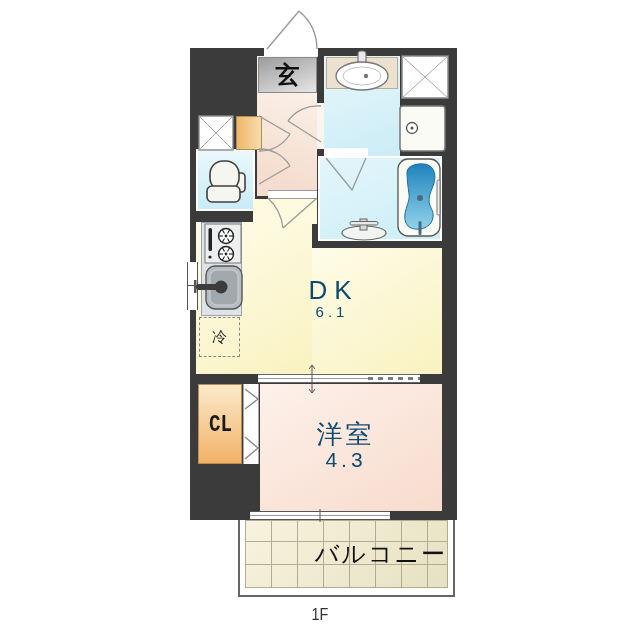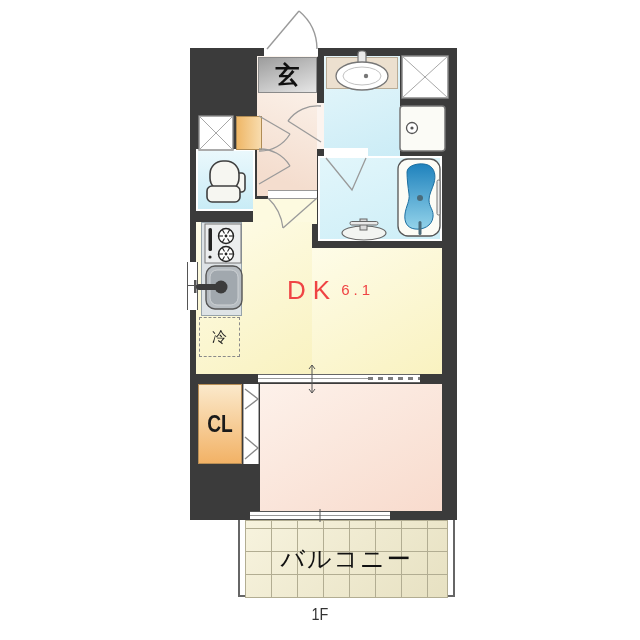--- a/index.html
+++ b/index.html
@@ -23,37 +23,37 @@
   .dk-b{left:253px;top:199px;width:64px;height:25px;background:#fdfae0;}
   .dk-d{left:312px;top:248px;width:130px;height:126px;background:linear-gradient(150deg,#fefce8 0%,#f9f2c0 100%);}
   .kitchen-counter{left:201px;top:222px;width:41px;height:94px;background:#dee3e6;border:1px solid #97a3aa;}
   .fridge-box{left:199px;top:317px;width:41px;height:40px;border:1.5px dashed #8a8a8a;display:flex;align-items:center;justify-content:center;}
   .fridge-box span{font-size:15px;color:#222;}
   .shoe-box{left:236px;top:116px;width:26px;height:34px;background:linear-gradient(90deg,#efb767 0%,#f8dcae 100%);border:1px solid #b08c55;}
   .sliding-door{left:258px;top:374px;width:110px;height:9px;background:#fff;border-top:1px solid #666;border-bottom:1px solid #666;}
   .sliding-door::after{content:"";position:absolute;left:0;top:3px;width:100%;height:1px;background:#9a9a9a;}
   .slide-track{left:368px;top:374px;width:52px;height:9px;background:#fff;border-top:1px solid #666;border-bottom:1px solid #666;
     background-image:repeating-linear-gradient(90deg,#7d7d7d 0 5px,transparent 5px 10px);background-size:100% 3px;background-position:0 2px;background-repeat:no-repeat;}
-  .cl-box{left:198px;top:384px;width:44px;height:80px;background:linear-gradient(180deg,#fbe9cb 0%,#f2b266 100%);border:1px solid #b98e55;display:flex;align-items:center;justify-content:center;}
+  .cl-box{left:198px;top:384px;width:44px;height:80px;background:linear-gradient(180deg,#fbe9cb 0%,#f2b266 100%);border:1px solid #b98e55;display:flex;align-items:center;justify-content:center;font-family:Liberation Mono, monospace;}
   .cl-box span{font-size:24px;font-weight:600;color:#1a1a1a;transform:scaleX(0.8);letter-spacing:0;}
   .bifold-strip{left:243px;top:384px;width:16px;height:80px;background:#fff;border-left:1px solid #aaa;border-right:1px solid #aaa;}
   .western-room{left:260px;top:384px;width:182px;height:127px;background:linear-gradient(150deg,#fdf1ea 0%,#f8dbcd 100%);}
   .balcony-window{left:250px;top:511px;width:140px;height:9px;background:#fff;border-top:1px solid #555;border-bottom:1px solid #555;}
   .balcony-window::after{content:"";position:absolute;left:0;top:3px;width:100%;height:1px;background:#999;}
   .kitchen-window{left:187px;top:262px;width:11px;height:48px;background:#fff;border-left:1px solid #555;border-right:1px solid #555;}
   .kitchen-window::after{content:"";position:absolute;left:0;top:23px;width:100%;height:1px;background:#555;}
   .balcony-outer{left:238px;top:520px;width:217px;height:77px;background:#fff;border:2px solid #666;border-top:none;}
-  .balcony-tiles{left:245px;top:520px;width:203px;height:78px;
+  .balcony-tiles{left:245px;top:520px;width:203px;height:68px;
     background-image:
       repeating-linear-gradient(90deg,transparent 0 25px,#b2ad92 25px 26px),
       repeating-linear-gradient(0deg,transparent 0 22px,#b2ad92 22px 23px),
       linear-gradient(135deg,#f7f3de 0%,#e7e1c2 100%);
-    border:1px solid #b2ad92;display:flex;align-items:center;justify-content:center;}
+    border:1px solid #b2ad92;display:flex;align-items:center;justify-content:flex-end;}
   .balcony-tiles span{font-size:24px;font-weight:500;color:#111;letter-spacing:2px;}
-  .label-wrap{display:flex;flex-direction:row;align-items:center;color:#ef4444;}
+  .label-wrap{display:flex;flex-direction:column;align-items:center;color:#0c4a6e;}
   .dk-label{left:280px;top:277px;width:100px;}
   .dk-label .big{font-size:26px;font-weight:500;letter-spacing:7px;text-indent:7px;line-height:1.05;}
   .dk-label .small{font-size:15px;letter-spacing:4px;text-indent:4px;line-height:1.1;}
   .west-label{left:294px;top:421px;width:100px;}
   .west-label .big{font-size:26px;font-weight:500;letter-spacing:3px;text-indent:3px;line-height:1.05;}
   .west-label .small{font-size:21px;letter-spacing:4px;text-indent:4px;line-height:1.1;}
   .floor-label{left:0;top:606px;width:640px;text-align:center;font-size:16px;color:#333;transform:scaleX(0.9);}
   svg.overlay{position:absolute;left:0;top:0;pointer-events:none;}
 </style>
 </head>
@@ -91,20 +91,24 @@
   </div>
 
   <div class="abs sliding-door"></div>
   <div class="abs slide-track"></div>
 
   <div class="abs cl-box">
     <span>CL</span>
   </div>
   <div class="abs bifold-strip"></div>
   <div class="abs western-room"></div>
+  <div class="abs label-wrap west-label">
+    <span class="big">洋室</span>
+    <span class="small">4.3</span>
+  </div>
 
   <div class="abs kitchen-window"></div>
   <div class="abs balcony-window"></div>
 
   <div class="abs balcony-outer"></div>
   <div class="abs balcony-tiles">
     <span>バルコニー</span>
   </div>
 
   <div class="abs floor-label">1F</div>

